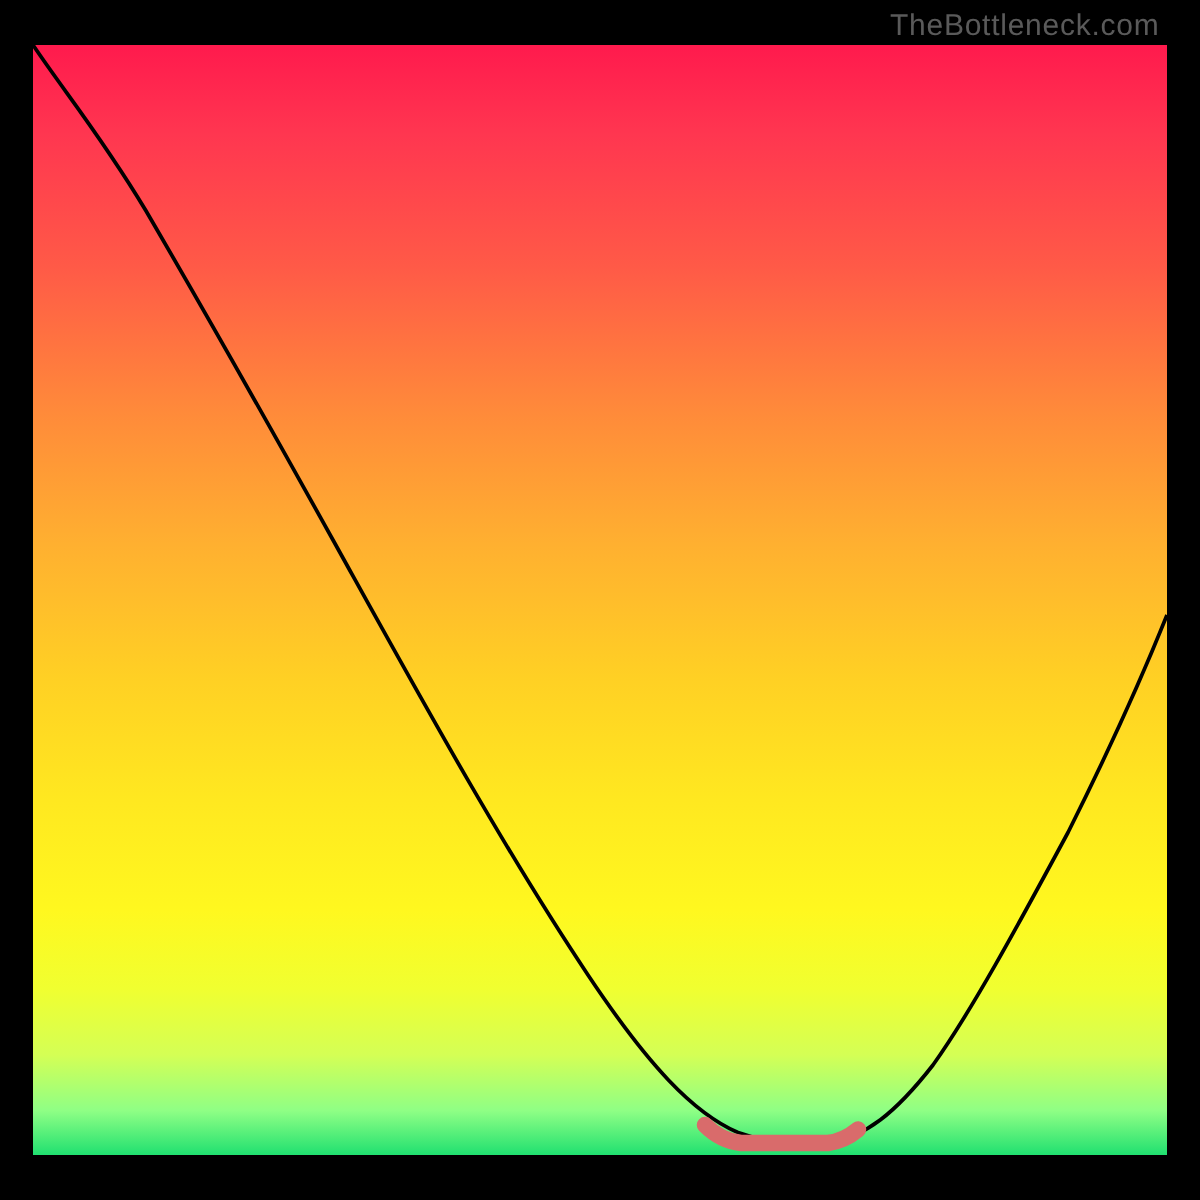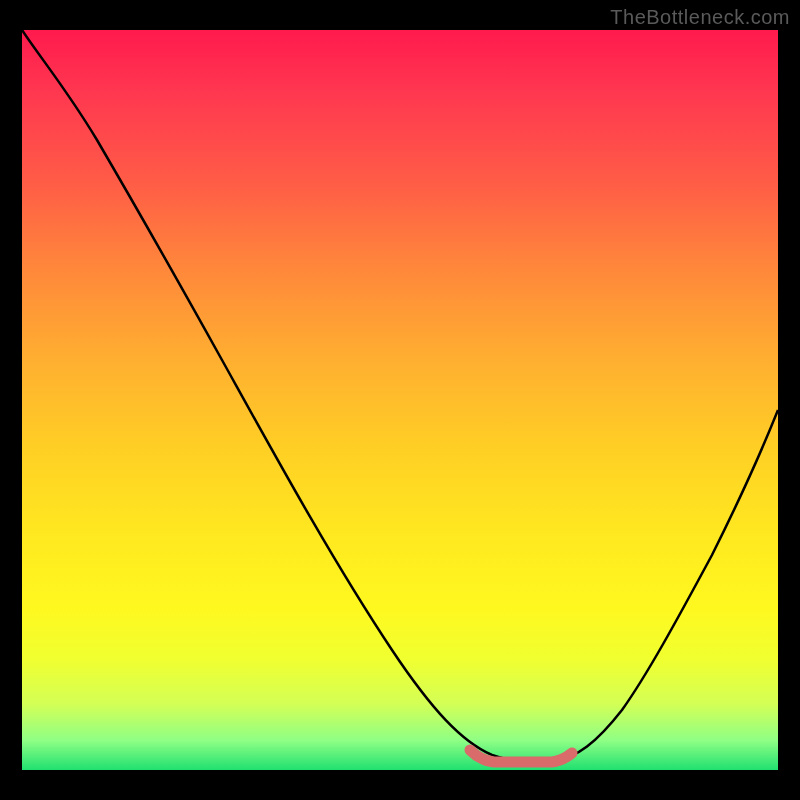--- a/index.html
+++ b/index.html
@@ -7,21 +7,21 @@
     padding: 0;
     width: 800px;
     height: 800px;
     background: #000;
     position: relative;
     font-family: Arial, sans-serif;
   }
   .watermark {
     position: absolute;
     top: 6px;
-    right: 10px;
+    right: 27px;
     color: #5a5a5a;
     font-size: 20px;
     font-weight: 500;
     letter-spacing: 0.5px;
     z-index: 10;
   }
   .frame {
     position: absolute;
     left: 22px;
     top: 30px;

